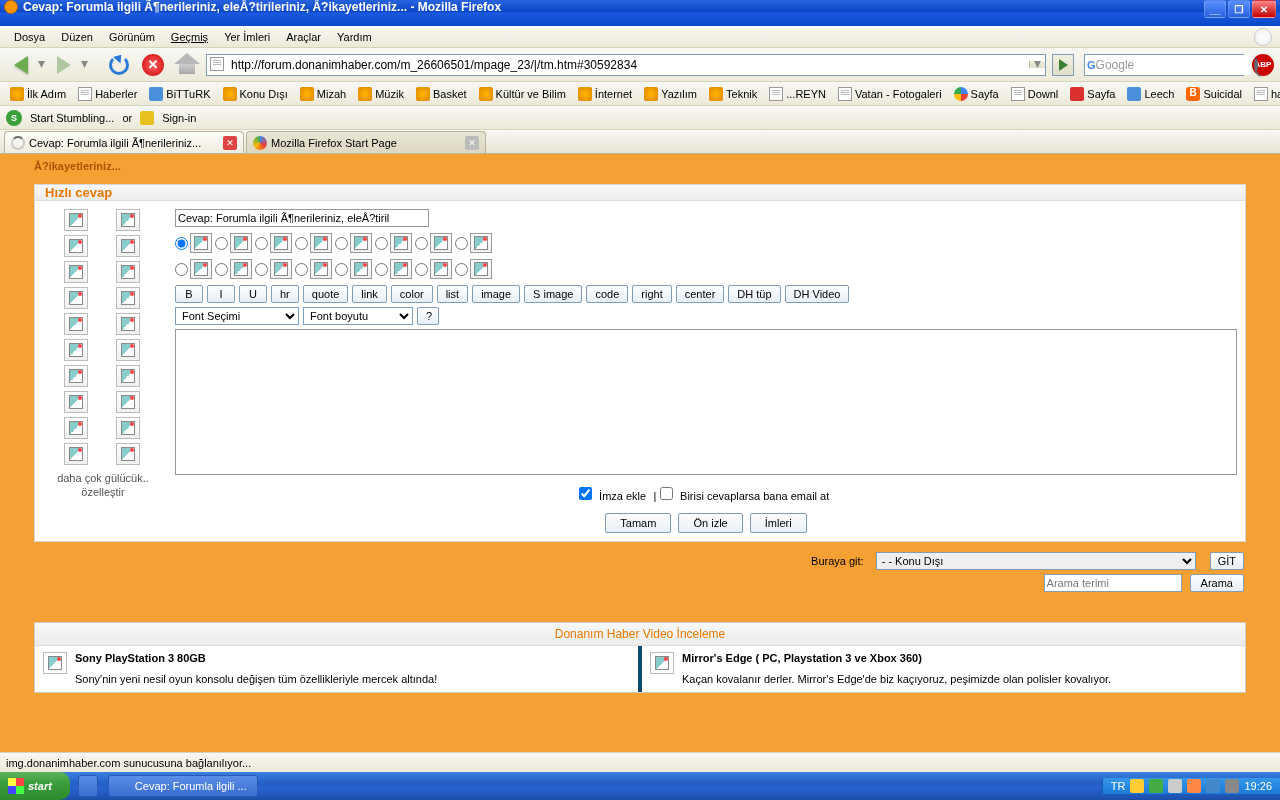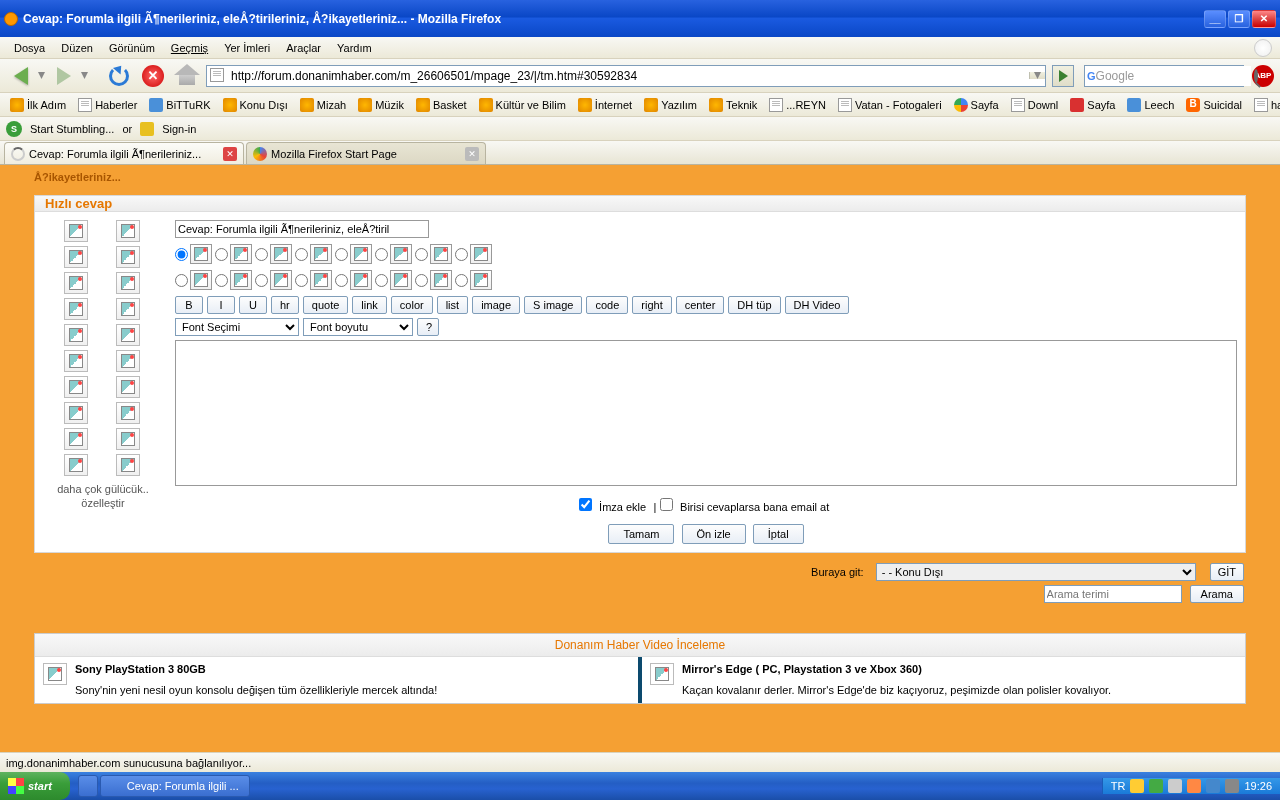--- a/index.html
+++ b/index.html
@@ -1,19 +1,19 @@
 <!DOCTYPE html>
 <html><head>
 <meta charset="utf-8">
 <style>
 * { margin: 0; padding: 0; box-sizing: border-box; font-family: Tahoma, sans-serif; font-size: 11px; }
 body { background: #fff; overflow: hidden; width: 1280px; height: 800px; }
 
 
-.titlebar { height: 37px; background: linear-gradient(#2862df, #0a47c6 45%, #1a5ae0 50%, #0a47c6); display: flex; align-items: center; padding: 0 4px; color: #fff; font-weight: bold; }
+.titlebar { height: 26px; background: linear-gradient(#2862df, #0a47c6 45%, #1a5ae0 50%, #0a47c6); display: flex; padding: 0 4px; color: #fff; font-weight: bold; }
 .titlebar .ff-icon { width: 14px; height: 14px; background: #ff9800; border-radius: 50%; margin-right: 5px; border: 1px solid #b86500; }
 .titlebar .title { flex: 1; font-size: 12px; }
 .win-btns { display: flex; gap: 2px; }
 .win-btn { width: 22px; height: 18px; border-radius: 3px; border: 1px solid #fff3; display: flex; align-items: center; justify-content: center; color: #fff; font-weight: bold; font-size: 10px; }
 .win-min { background: linear-gradient(#5a8eff,#2862df); }
 .win-max { background: linear-gradient(#5a8eff,#2862df); }
 .win-close { background: linear-gradient(#f88,#d44,#c00); width: 24px; }
 
 
 .menubar { height: 22px; background: linear-gradient(#f8f8f4,#ece9d8); display: flex; align-items: center; padding: 0 6px; gap: 0; border-bottom: 1px solid #d8d2bd; }
@@ -115,21 +115,21 @@
 .vtitle { font-weight: bold; margin-bottom: 8px; font-size: 11px; }
 .vdesc { font-size: 11px; line-height: 1.3; }
 
 
 .statusbar { position: absolute; bottom: 28px; left: 0; right: 0; height: 20px; background: linear-gradient(#f8f8f4,#ece9d8); border-top: 1px solid #d8d2bd; display: flex; align-items: center; padding: 0 6px; font-size: 11px; }
 
 
 .taskbar { position: absolute; bottom: 0; left: 0; right: 0; height: 28px; background: linear-gradient(#3a81e0,#245ec4 40%,#2862d0 60%,#1a4ea8); display: flex; align-items: center; }
 .start-btn { height: 28px; padding: 0 18px 0 8px; background: linear-gradient(#5fb35f,#3a9e3a 40%,#2d8a2d); color: #fff; font-weight: bold; font-style: italic; font-size: 15px; display: flex; align-items: center; gap: 4px; border-radius: 0 10px 10px 0; }
 .start-flag { width:16px; height:16px; background: conic-gradient(#f44 0 25%,#4f4 0 50%,#44f 0 75%,#ff4 0); }
-.task-items { display: flex; gap: 2px; margin-left: 8px; }
+.task-items { display: flex; gap: 10px; margin-left: 8px; }
 .task-item { height: 22px; padding: 0 10px; background: linear-gradient(#5a8ee8,#3a6ed0); border: 1px solid #2a5ab0; border-radius: 3px; display: flex; align-items: center; gap: 4px; color: #fff; font-size: 11px; }
 .tray { margin-left: auto; height: 16px; background: linear-gradient(#3498e8,#1a7ad8); display: flex; align-items: center; padding: 0 8px; gap: 5px; color: #fff; font-size: 11px; border-left: 1px solid #1a5cb8; }
 .tray-ic { width: 14px; height: 14px; background: #fc3; border-radius: 2px; }
 .broken-img { width:14px; height:14px; position:relative; }
 .broken-img:before { content:''; position:absolute; inset:0; background: linear-gradient(135deg,#8cc 50%,#fff 50%); border:1px solid #888; }
 .broken-img:after { content:''; position:absolute; top:1px; right:1px; width:4px; height:4px; background:#f44; border-radius:50%; }
 </style>
 </head>
 <body>
 
@@ -500,21 +500,21 @@
         <div class="opts-row">
           <input type="checkbox" checked="" style="">
           <label>İmza ekle</label>
           <span>|</span>
           <input type="checkbox" style="">
           <label>Birisi cevaplarsa bana email at</label>
         </div>
         <div class="btn-row">
           <button class="act-btn">Tamam</button>
           <button class="act-btn">Ön izle</button>
-          <button class="act-btn">İptal</button>
+          <button class="act-btn">İmleri</button>
         </div>
       </div>
     </div>
   </div>
 
   <div class="goto-row">
     <span>Buraya git:</span>
     <select class="goto-sel"><option>- - Konu Dışı</option></select>
     <button class="act-btn" style="padding:2px 7px">GİT</button>
   </div>

